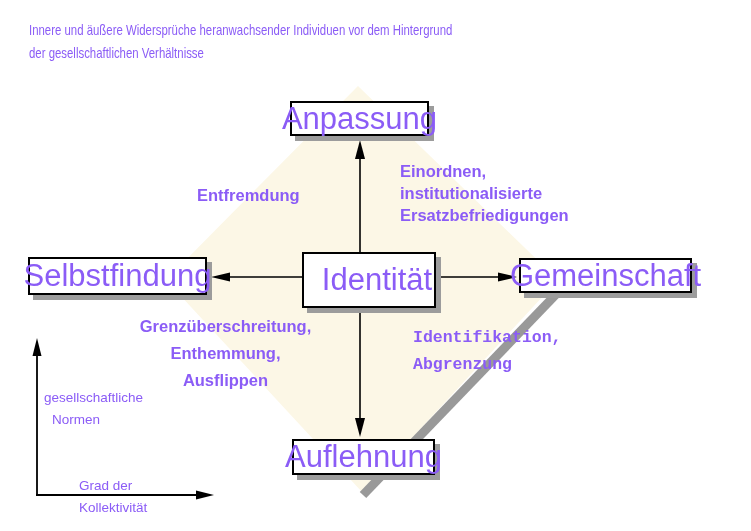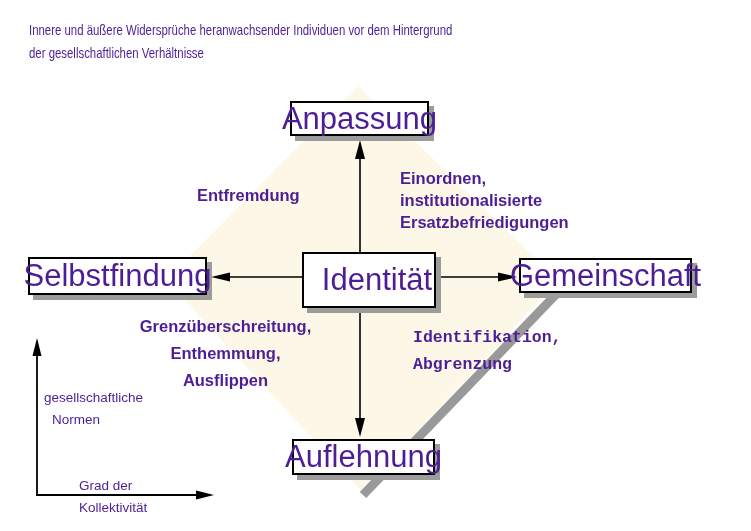--- a/index.html
+++ b/index.html
@@ -1,18 +1,18 @@
 <!DOCTYPE html>
 <html><head>
 <meta charset="utf-8">
 <style>
   html,body{margin:0;padding:0;background:#fff;}
   #stage{
     position:relative;width:751px;height:531px;background:#ffffff;
-    font-family:"Liberation Sans",sans-serif;color:#4c1d95;overflow:hidden;
+    font-family:"Liberation Sans",sans-serif;color:#8b5cf6;overflow:hidden;
   }
   #diagram-svg{position:absolute;left:0;top:0;width:751px;height:531px;}
   .title{
     position:absolute;left:29px;top:18px;font-size:15px;line-height:23px;
     transform:scaleX(0.76);transform-origin:left top;white-space:nowrap;
   }
   .nodebox{
     position:absolute;background:#ffffff;border:2px solid #000000;
     box-shadow:5px 5px 0 #9c9c9c;display:flex;align-items:center;justify-content:center;
     font-size:31px;white-space:nowrap;letter-spacing:0;
@@ -70,21 +70,21 @@
   <div class="nodebox" style="left:28px;top:257px;width:175px;height:34px;">Selbstfindung</div>
 
   <div class="nodebox" style="left:519px;top:258px;width:169px;height:31px;">Gemeinschaft</div>
 
   <div class="nodebox" style="left:302px;top:252px;width:114px;height:52px;padding-left:16px;">Identität</div>
 
   <div class="nodebox" style="left:292px;top:439px;width:139px;height:32px;">Auflehnung</div>
 
   <div class="qlabel" style="left:197px;top:182px;">Entfremdung</div>
 
-  <div class="qlabel tight" style="left:400px;top:160px;margin-top:7px;">
+  <div class="qlabel tight" style="left:400px;top:160px;">
     <div>Einordnen,</div>
     <div>institutionalisierte</div>
     <div>Ersatzbefriedigungen</div>
   </div>
 
   <div class="qlabel" style="left:128px;top:313px;width:195px;text-align:center;">
     <div>Grenzüberschreitung,</div>
     <div>Enthemmung,</div>
     <div>Ausflippen</div>
   </div>

